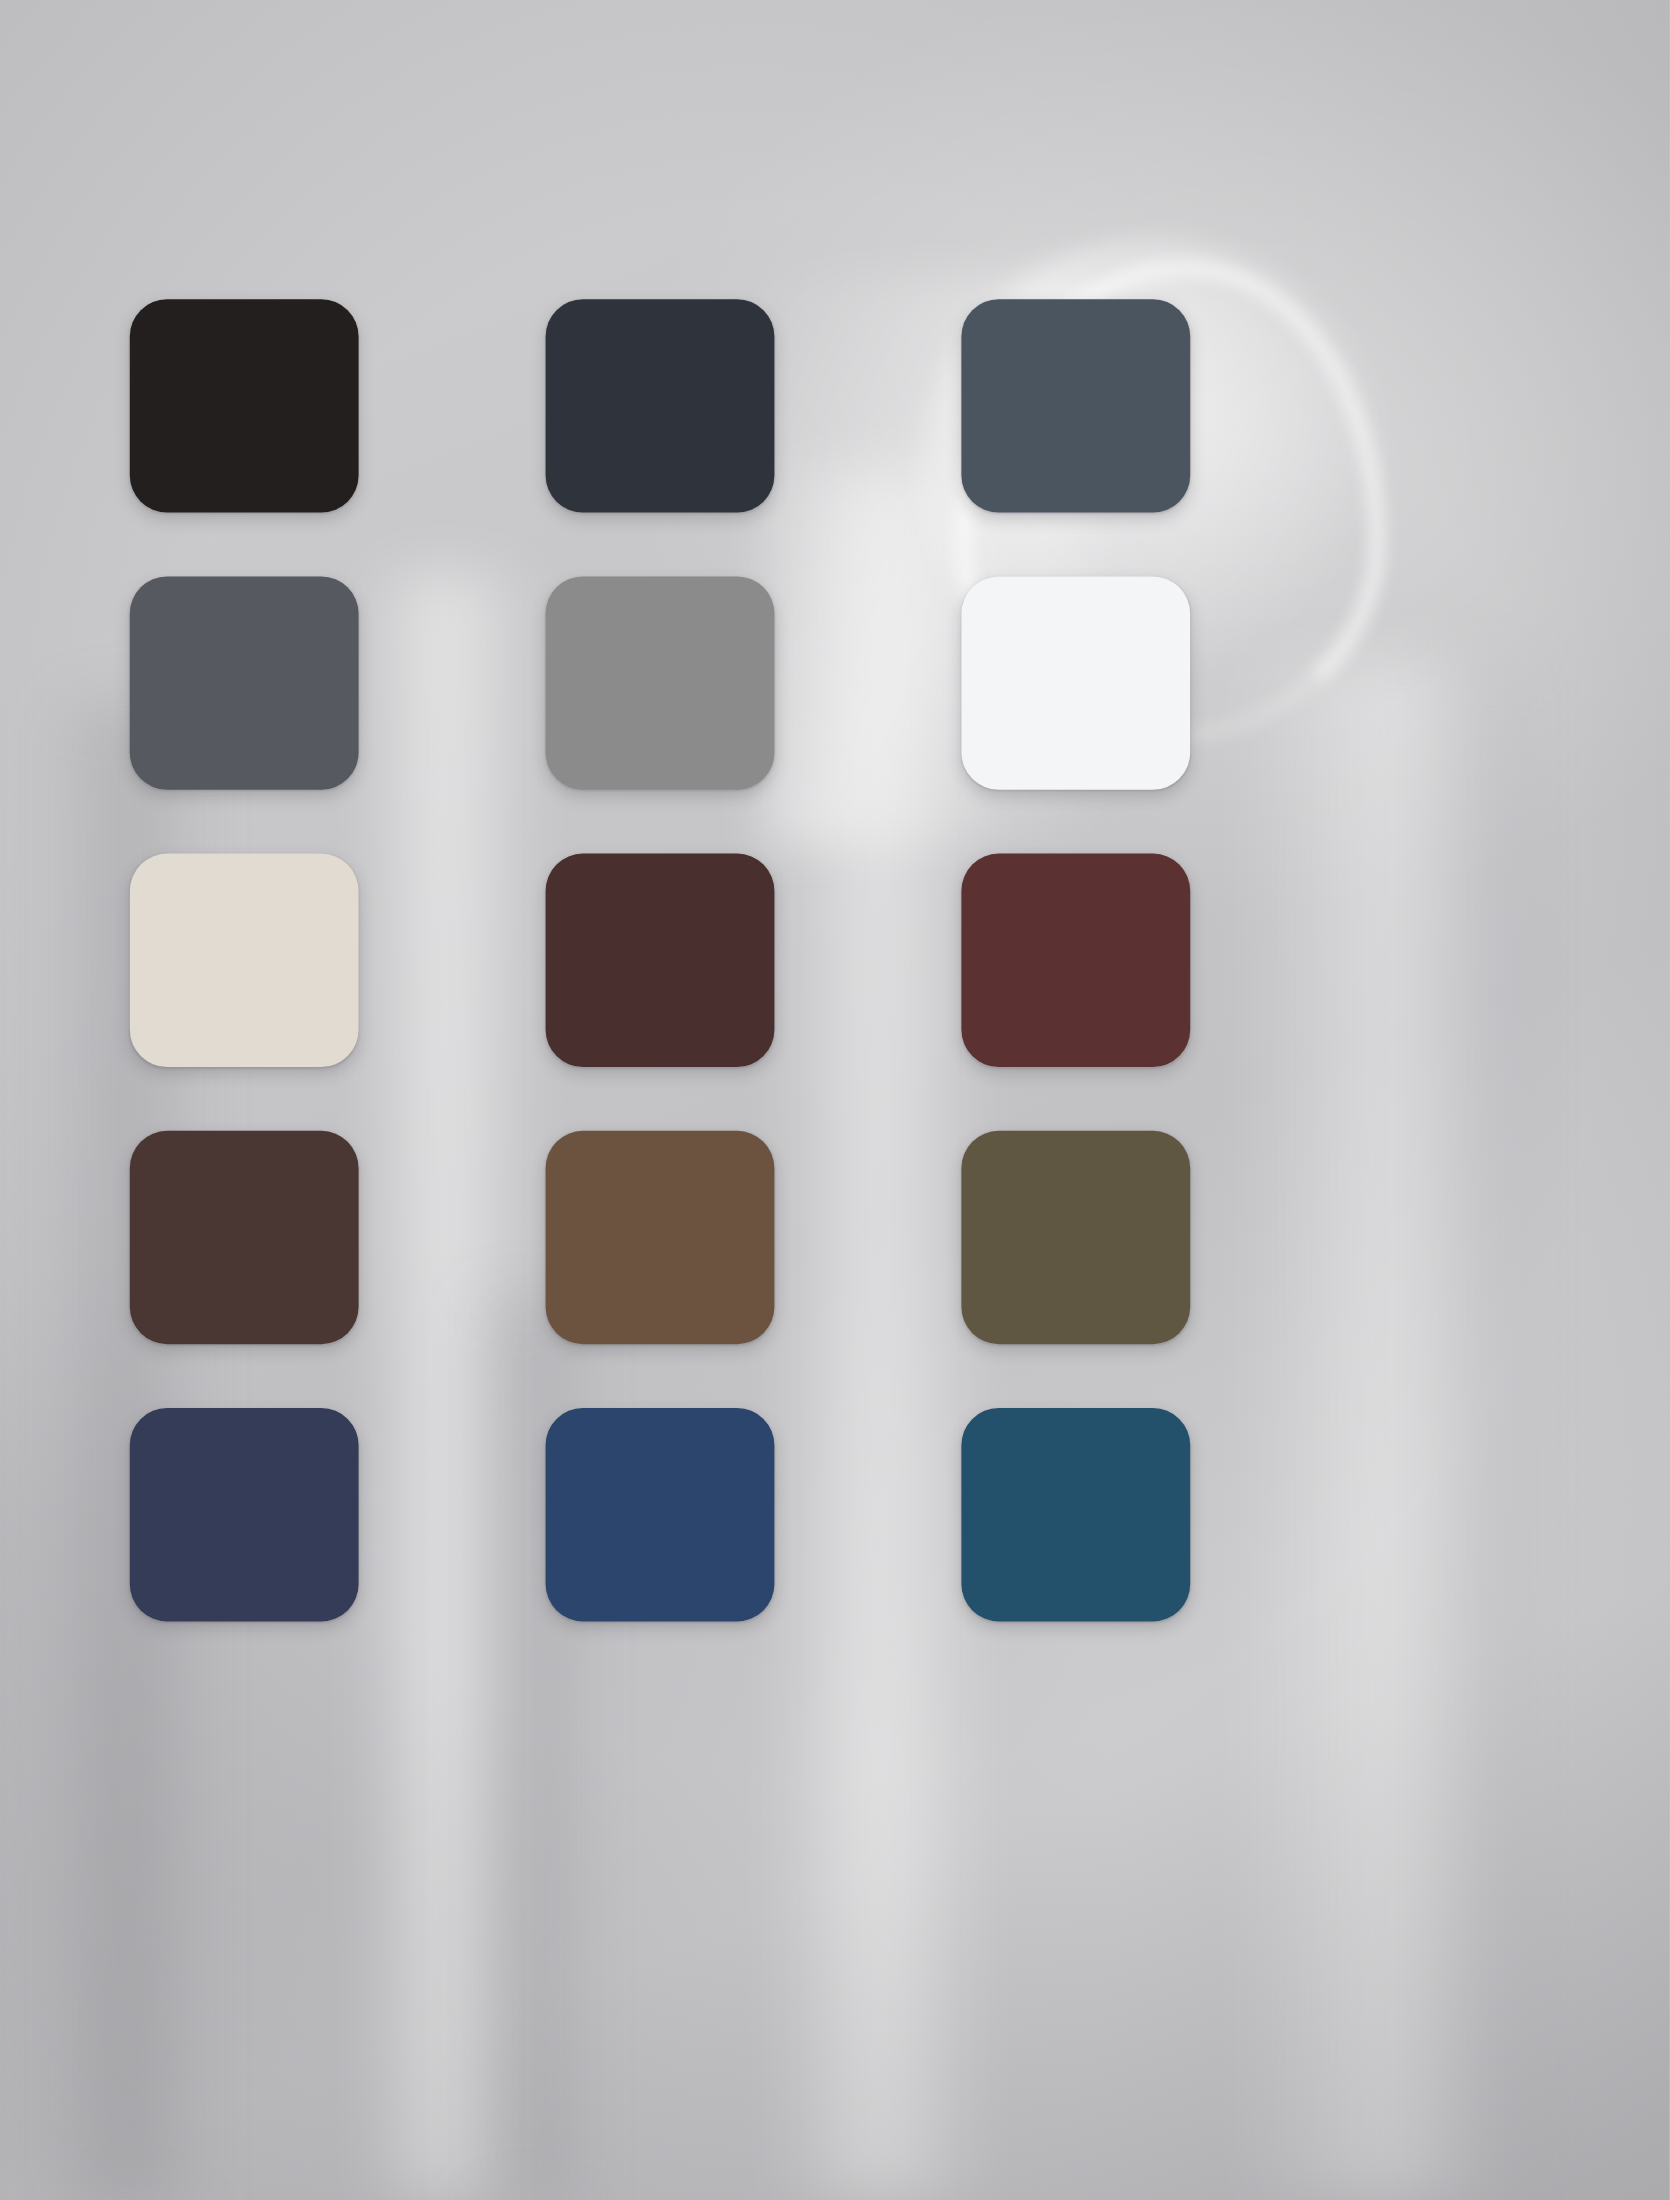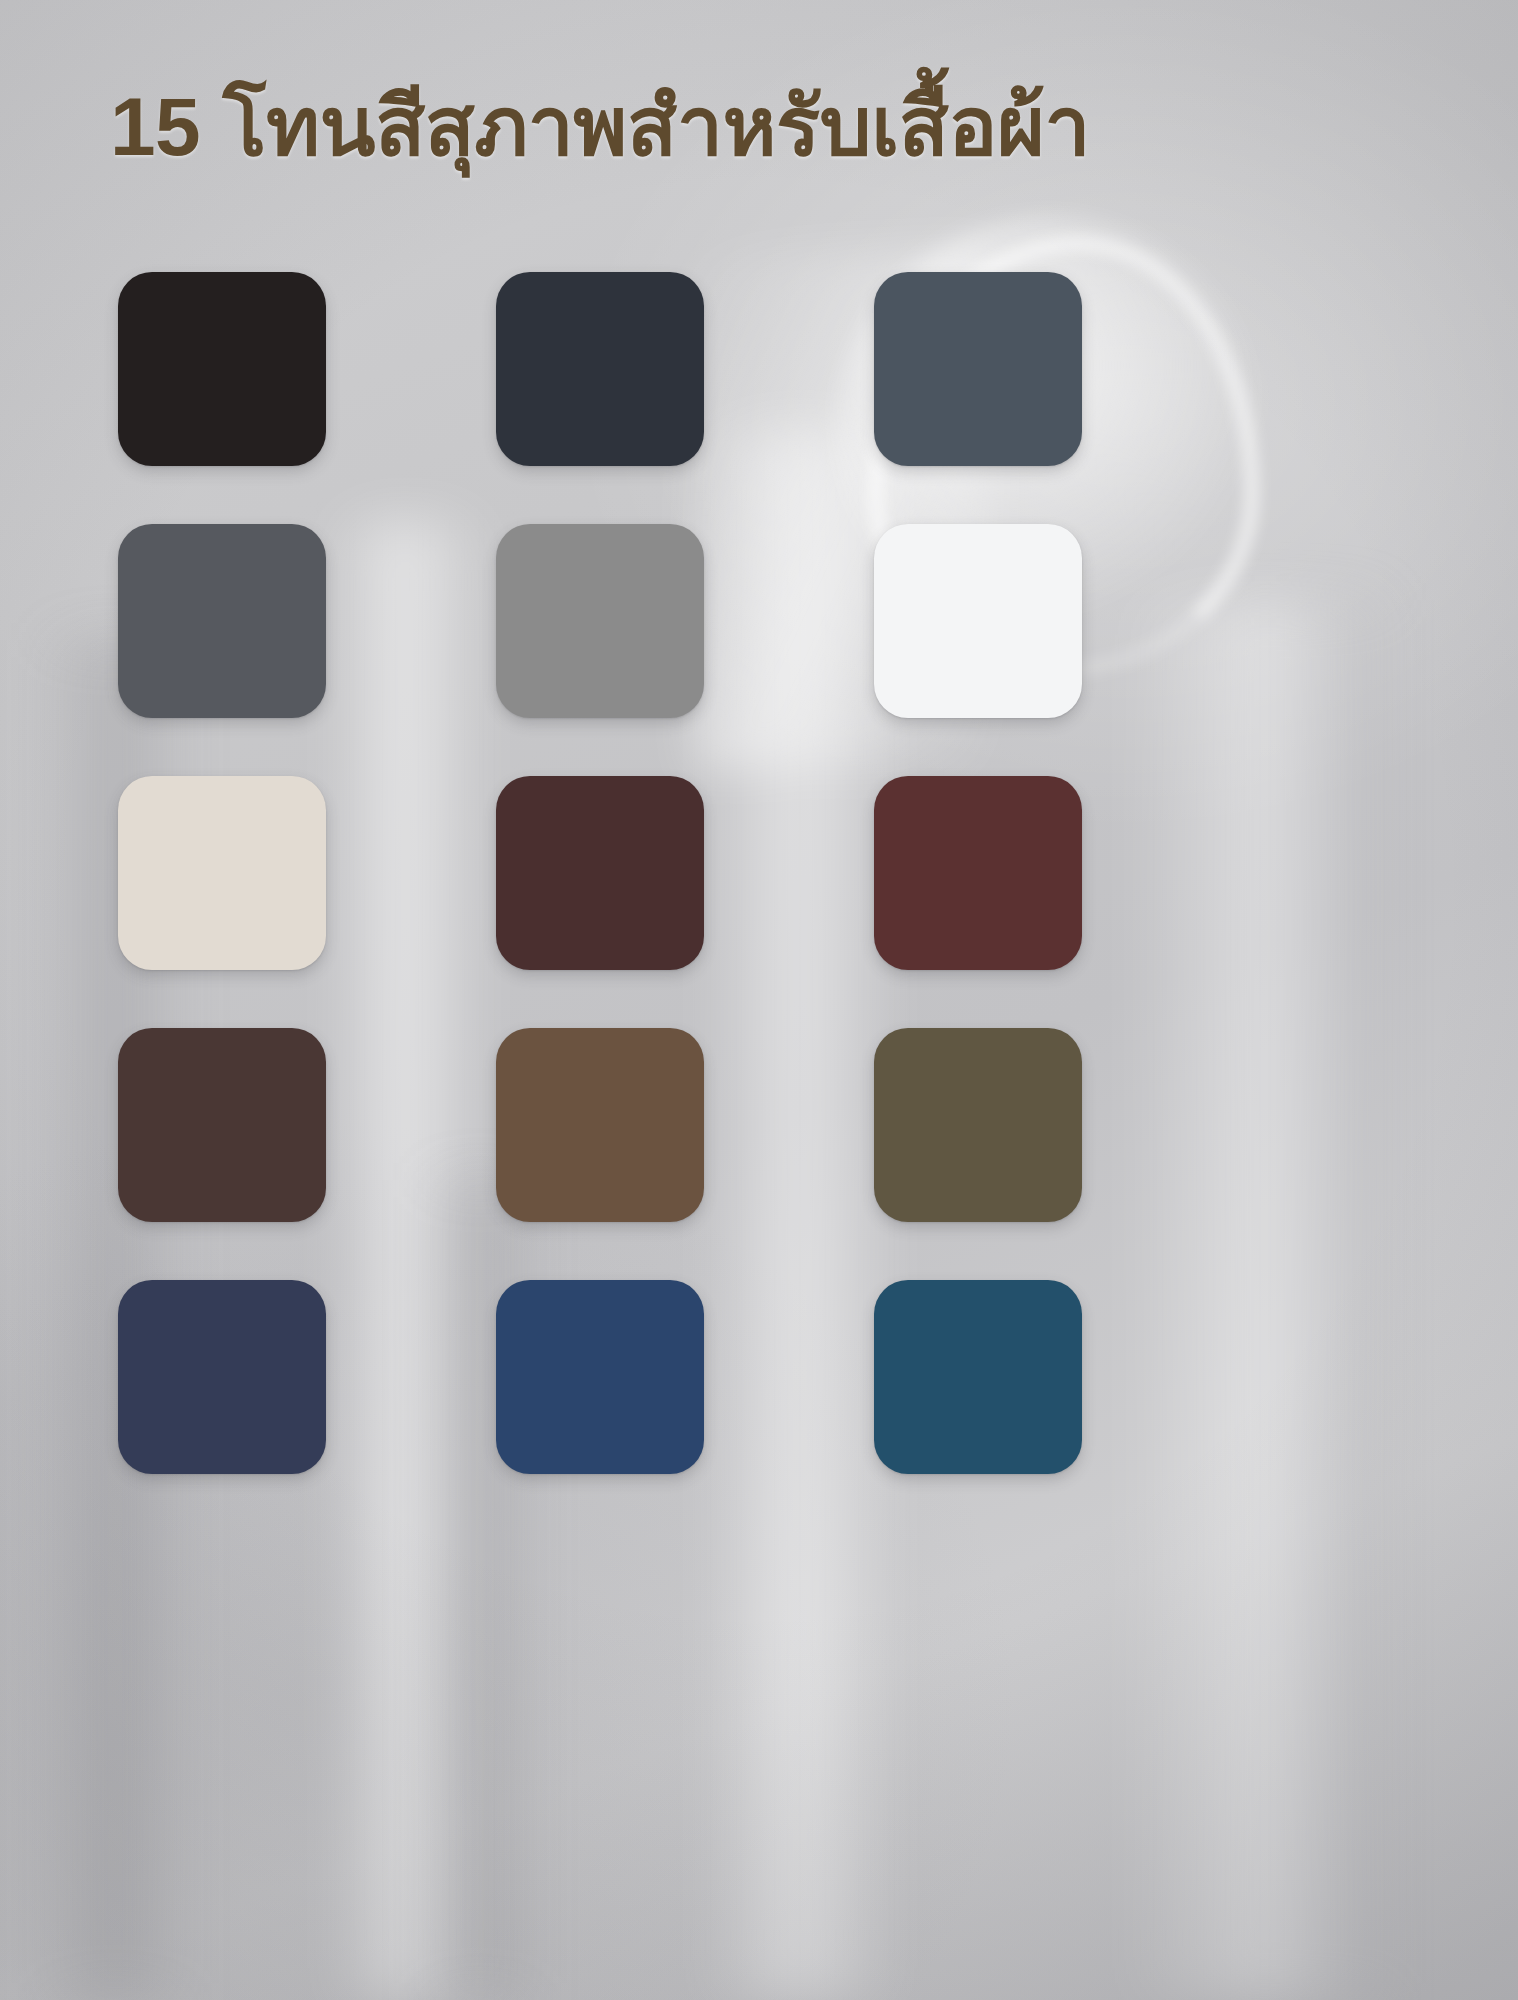--- a/index.html
+++ b/index.html
@@ -118,21 +118,20 @@
   <div class="fold f1"></div>
   <div class="fold f2"></div>
   <div class="fold f3"></div>
   <div class="fold f4"></div>
   <div class="fold f5"></div>
   <div class="shoulder"></div>
   <div class="collar-outer"></div>
   <div class="collar-ring"></div>
   <div class="vignette"></div>
 
-  <div class="title" style="color: rgb(94, 74, 46);">15 โทนสีสุภาพสำหรับเสื้อผ้า</div>
 
   <div class="grid">
     <div class="swatch" title="#241F1F" style="background-color: rgb(36, 31, 31);"></div>
     <div class="swatch" title="#2E333C" style="background-color: rgb(46, 51, 60);"></div>
     <div class="swatch" title="#4B5560" style="background-color: rgb(75, 85, 96);"></div>
     <div class="swatch" title="#56595F" style="background-color: rgb(86, 89, 95);"></div>
     <div class="swatch" title="#8B8B8B" style="background-color: rgb(139, 139, 139);"></div>
     <div class="swatch" title="#F4F5F6" style="background-color: rgb(244, 245, 246);"></div>
     <div class="swatch" title="#E2DBD2" style="background-color: rgb(226, 219, 210);"></div>
     <div class="swatch" title="#4A2F2F" style="background-color: rgb(74, 47, 47);"></div>

